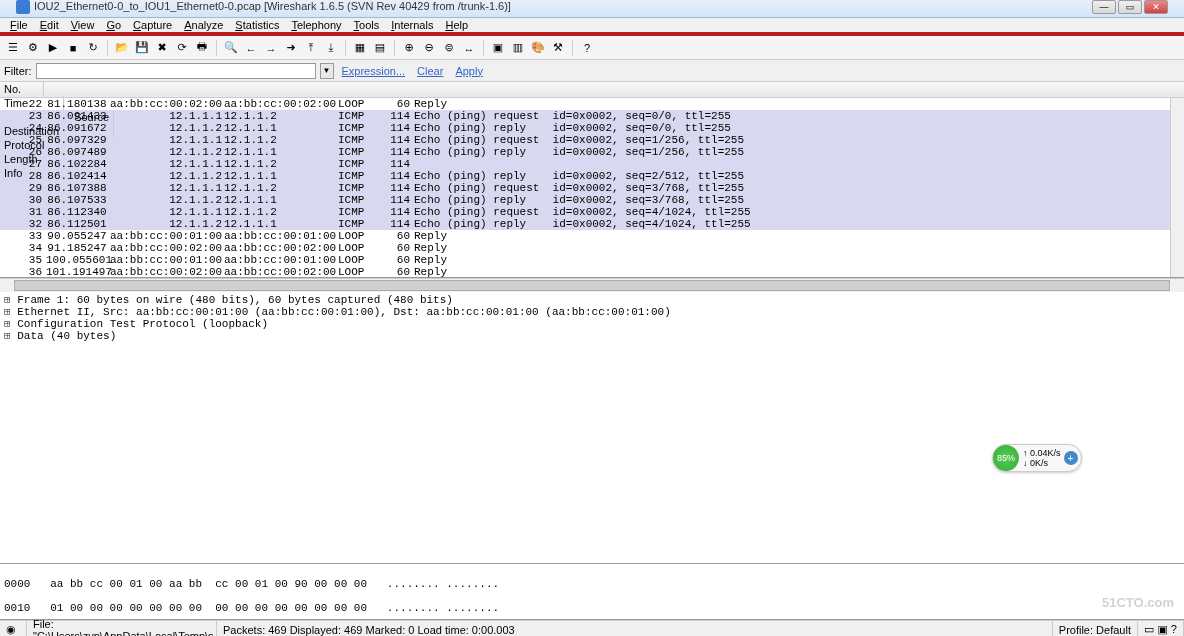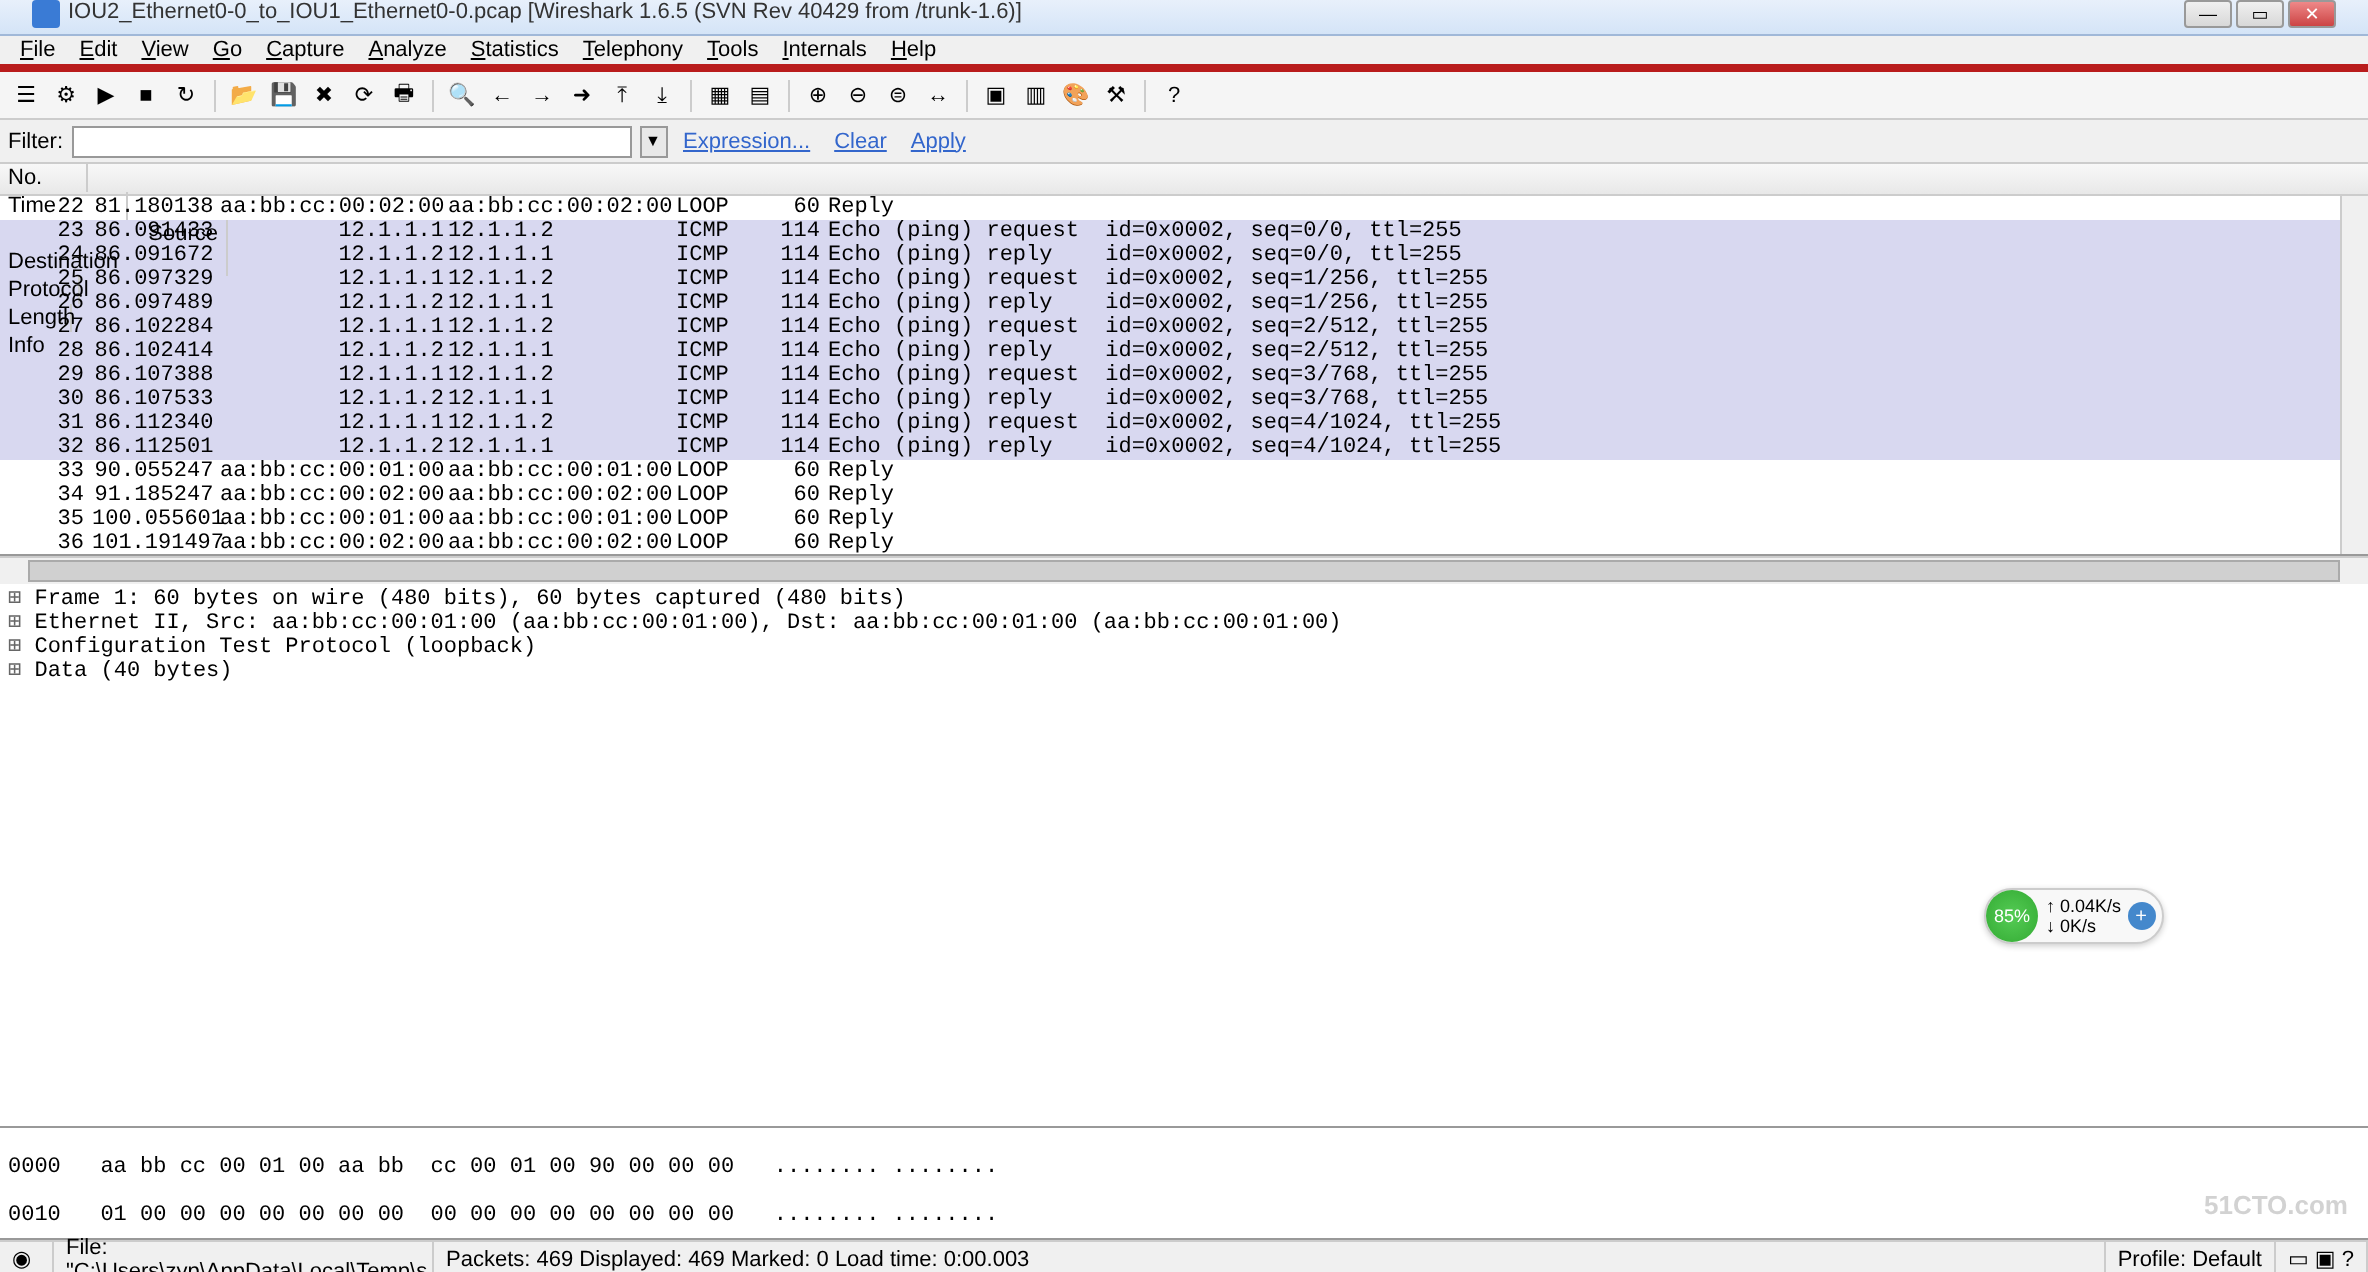--- a/index.html
+++ b/index.html
@@ -140,21 +140,21 @@
     <div class="c-proto">Protocol</div>
     <div class="c-len">Length</div>
     <div class="c-info">Info</div>
   </div>
   <div class="prows" id="prows">
       <div class="prow loop"><div class="c-no">22</div><div class="c-time">81.180138</div><div class="c-src">aa:bb:cc:00:02:00</div><div class="c-dst">aa:bb:cc:00:02:00</div><div class="c-proto">LOOP</div><div class="c-len">60</div><div class="c-info">Reply</div></div>
       <div class="prow icmp"><div class="c-no">23</div><div class="c-time">86.091433</div><div class="c-src">12.1.1.1</div><div class="c-dst">12.1.1.2</div><div class="c-proto">ICMP</div><div class="c-len">114</div><div class="c-info">Echo (ping) request  id=0x0002, seq=0/0, ttl=255</div></div>
       <div class="prow icmp"><div class="c-no">24</div><div class="c-time">86.091672</div><div class="c-src">12.1.1.2</div><div class="c-dst">12.1.1.1</div><div class="c-proto">ICMP</div><div class="c-len">114</div><div class="c-info">Echo (ping) reply    id=0x0002, seq=0/0, ttl=255</div></div>
       <div class="prow icmp"><div class="c-no">25</div><div class="c-time">86.097329</div><div class="c-src">12.1.1.1</div><div class="c-dst">12.1.1.2</div><div class="c-proto">ICMP</div><div class="c-len">114</div><div class="c-info">Echo (ping) request  id=0x0002, seq=1/256, ttl=255</div></div>
       <div class="prow icmp"><div class="c-no">26</div><div class="c-time">86.097489</div><div class="c-src">12.1.1.2</div><div class="c-dst">12.1.1.1</div><div class="c-proto">ICMP</div><div class="c-len">114</div><div class="c-info">Echo (ping) reply    id=0x0002, seq=1/256, ttl=255</div></div>
-      <div class="prow icmp"><div class="c-no">27</div><div class="c-time">86.102284</div><div class="c-src">12.1.1.1</div><div class="c-dst">12.1.1.2</div><div class="c-proto">ICMP</div><div class="c-len">114</div><div class="c-info">Echo (ping) request  id=0x0002, seq=2/512, ttl=255</div></div>
+      <div class="prow icmp"><div class="c-no">27</div><div class="c-time">86.102284</div><div class="c-src">12.1.1.1</div><div class="c-dst">12.1.1.2</div><div class="c-proto">ICMP</div><div class="c-len">114</div></div>
       <div class="prow icmp"><div class="c-no">28</div><div class="c-time">86.102414</div><div class="c-src">12.1.1.2</div><div class="c-dst">12.1.1.1</div><div class="c-proto">ICMP</div><div class="c-len">114</div><div class="c-info">Echo (ping) reply    id=0x0002, seq=2/512, ttl=255</div></div>
       <div class="prow icmp"><div class="c-no">29</div><div class="c-time">86.107388</div><div class="c-src">12.1.1.1</div><div class="c-dst">12.1.1.2</div><div class="c-proto">ICMP</div><div class="c-len">114</div><div class="c-info">Echo (ping) request  id=0x0002, seq=3/768, ttl=255</div></div>
       <div class="prow icmp"><div class="c-no">30</div><div class="c-time">86.107533</div><div class="c-src">12.1.1.2</div><div class="c-dst">12.1.1.1</div><div class="c-proto">ICMP</div><div class="c-len">114</div><div class="c-info">Echo (ping) reply    id=0x0002, seq=3/768, ttl=255</div></div>
       <div class="prow icmp"><div class="c-no">31</div><div class="c-time">86.112340</div><div class="c-src">12.1.1.1</div><div class="c-dst">12.1.1.2</div><div class="c-proto">ICMP</div><div class="c-len">114</div><div class="c-info">Echo (ping) request  id=0x0002, seq=4/1024, ttl=255</div></div>
       <div class="prow icmp"><div class="c-no">32</div><div class="c-time">86.112501</div><div class="c-src">12.1.1.2</div><div class="c-dst">12.1.1.1</div><div class="c-proto">ICMP</div><div class="c-len">114</div><div class="c-info">Echo (ping) reply    id=0x0002, seq=4/1024, ttl=255</div></div>
       <div class="prow loop"><div class="c-no">33</div><div class="c-time">90.055247</div><div class="c-src">aa:bb:cc:00:01:00</div><div class="c-dst">aa:bb:cc:00:01:00</div><div class="c-proto">LOOP</div><div class="c-len">60</div><div class="c-info">Reply</div></div>
       <div class="prow loop"><div class="c-no">34</div><div class="c-time">91.185247</div><div class="c-src">aa:bb:cc:00:02:00</div><div class="c-dst">aa:bb:cc:00:02:00</div><div class="c-proto">LOOP</div><div class="c-len">60</div><div class="c-info">Reply</div></div>
       <div class="prow loop"><div class="c-no">35</div><div class="c-time">100.055601</div><div class="c-src">aa:bb:cc:00:01:00</div><div class="c-dst">aa:bb:cc:00:01:00</div><div class="c-proto">LOOP</div><div class="c-len">60</div><div class="c-info">Reply</div></div>
       <div class="prow loop"><div class="c-no">36</div><div class="c-time">101.191497</div><div class="c-src">aa:bb:cc:00:02:00</div><div class="c-dst">aa:bb:cc:00:02:00</div><div class="c-proto">LOOP</div><div class="c-len">60</div><div class="c-info">Reply</div></div>
     </div>

